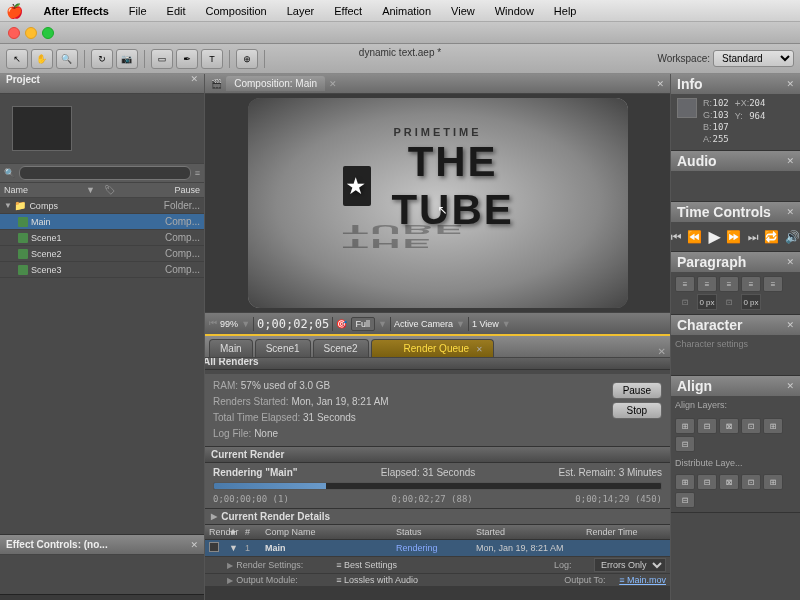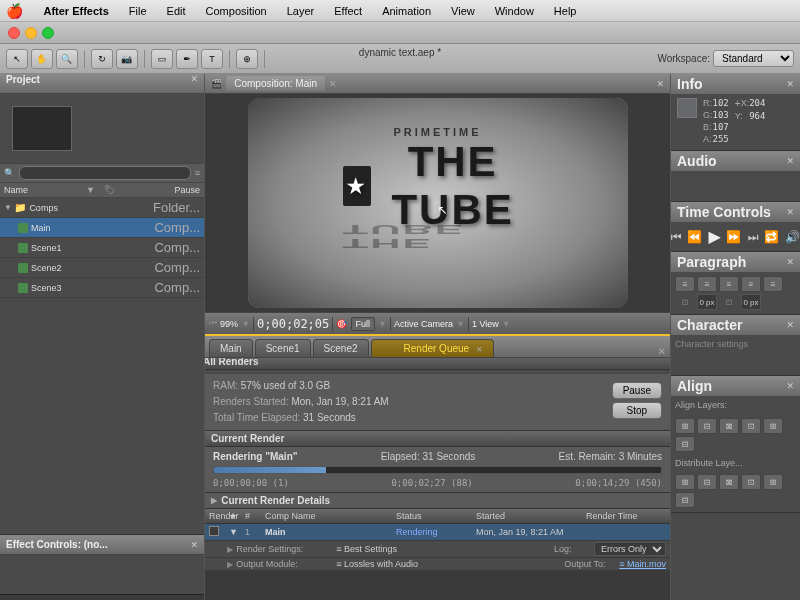--- a/index.html
+++ b/index.html
@@ -38,21 +38,21 @@
     .project-panel { flex: 1; background: #4a4a4a; overflow: hidden; }
     .project-thumbnail { width: 60px; height: 45px; background: #2a2a2a; margin: 8px; border: 1px solid #666; }
     .project-controls { height: 20px; background: #5a5a5a; display: flex; align-items: center; padding: 0 4px; gap: 4px; border-top: 1px solid #444; border-bottom: 1px solid #444; }
     .project-search { flex: 1; height: 14px; background: #3a3a3a; border: 1px solid #777; border-radius: 6px; padding: 0 4px; font-size: 9px; color: #ccc; }
     .project-list { flex: 1; overflow: hidden; }
     .list-header { display: flex; align-items: center; padding: 2px 4px; background: #5a5a5a; border-bottom: 1px solid #444; }
     .list-col { font-size: 9px; color: #ddd; flex: 1; }
     .list-item { display: flex; align-items: center; padding: 2px 4px; border-bottom: 1px solid #404040; }
     .list-item.selected { background: #3a6a9a; }
     .list-item-name { font-size: 9px; color: #ddd; flex: 1; }
-    .list-item-type { font-size: 13px; color: #aaa; margin-left: 20px; }
+    .list-item-type { font-size: 10px; color: #aaa; margin-left: 20px; }
     .folder-icon { color: #c8a844; }
     .comp-icon { width: 10px; height: 10px; background: #4a8a4a; border-radius: 1px; display: inline-block; }
     .arrow-icon { font-size: 8px; color: #aaa; margin-right: 2px; }
 
     
     .effect-panel { height: 60px; background: #4a4a4a; border-top: 1px solid #333; }
     .ec-header { height: 20px; background: linear-gradient(to bottom, #8a8a8a, #6a6a6a); display: flex; align-items: center; padding: 0 6px; border-bottom: 1px solid #444; }
 
     
     .center-area { flex: 1; display: flex; flex-direction: column; }
@@ -364,20 +364,24 @@
               <span>57% used of 3.0 GB</span>
             </div>
             <div class="rq-info-line">
               <span class="rq-info-label">Renders Started:</span>
               <span>Mon, Jan 19, 8:21 AM</span>
             </div>
             <div class="rq-info-line">
               <span class="rq-info-label">Total Time Elapsed:</span>
               <span>31 Seconds</span>
             </div>
+            <div class="rq-info-line">
+              <span class="rq-info-label">Log File:</span>
+              <span>None</span>
+            </div>
           </div>
           <div style="position:absolute; right:8px; top:24px; display:flex; flex-direction:column; gap:3px;">
             <button class="rq-btn">Pause</button>
             <button class="rq-btn">Stop</button>
           </div>
         </div>
 
         <div class="rq-current">
           <div class="rq-current-title">Current Render</div>
           <div class="rq-row">

